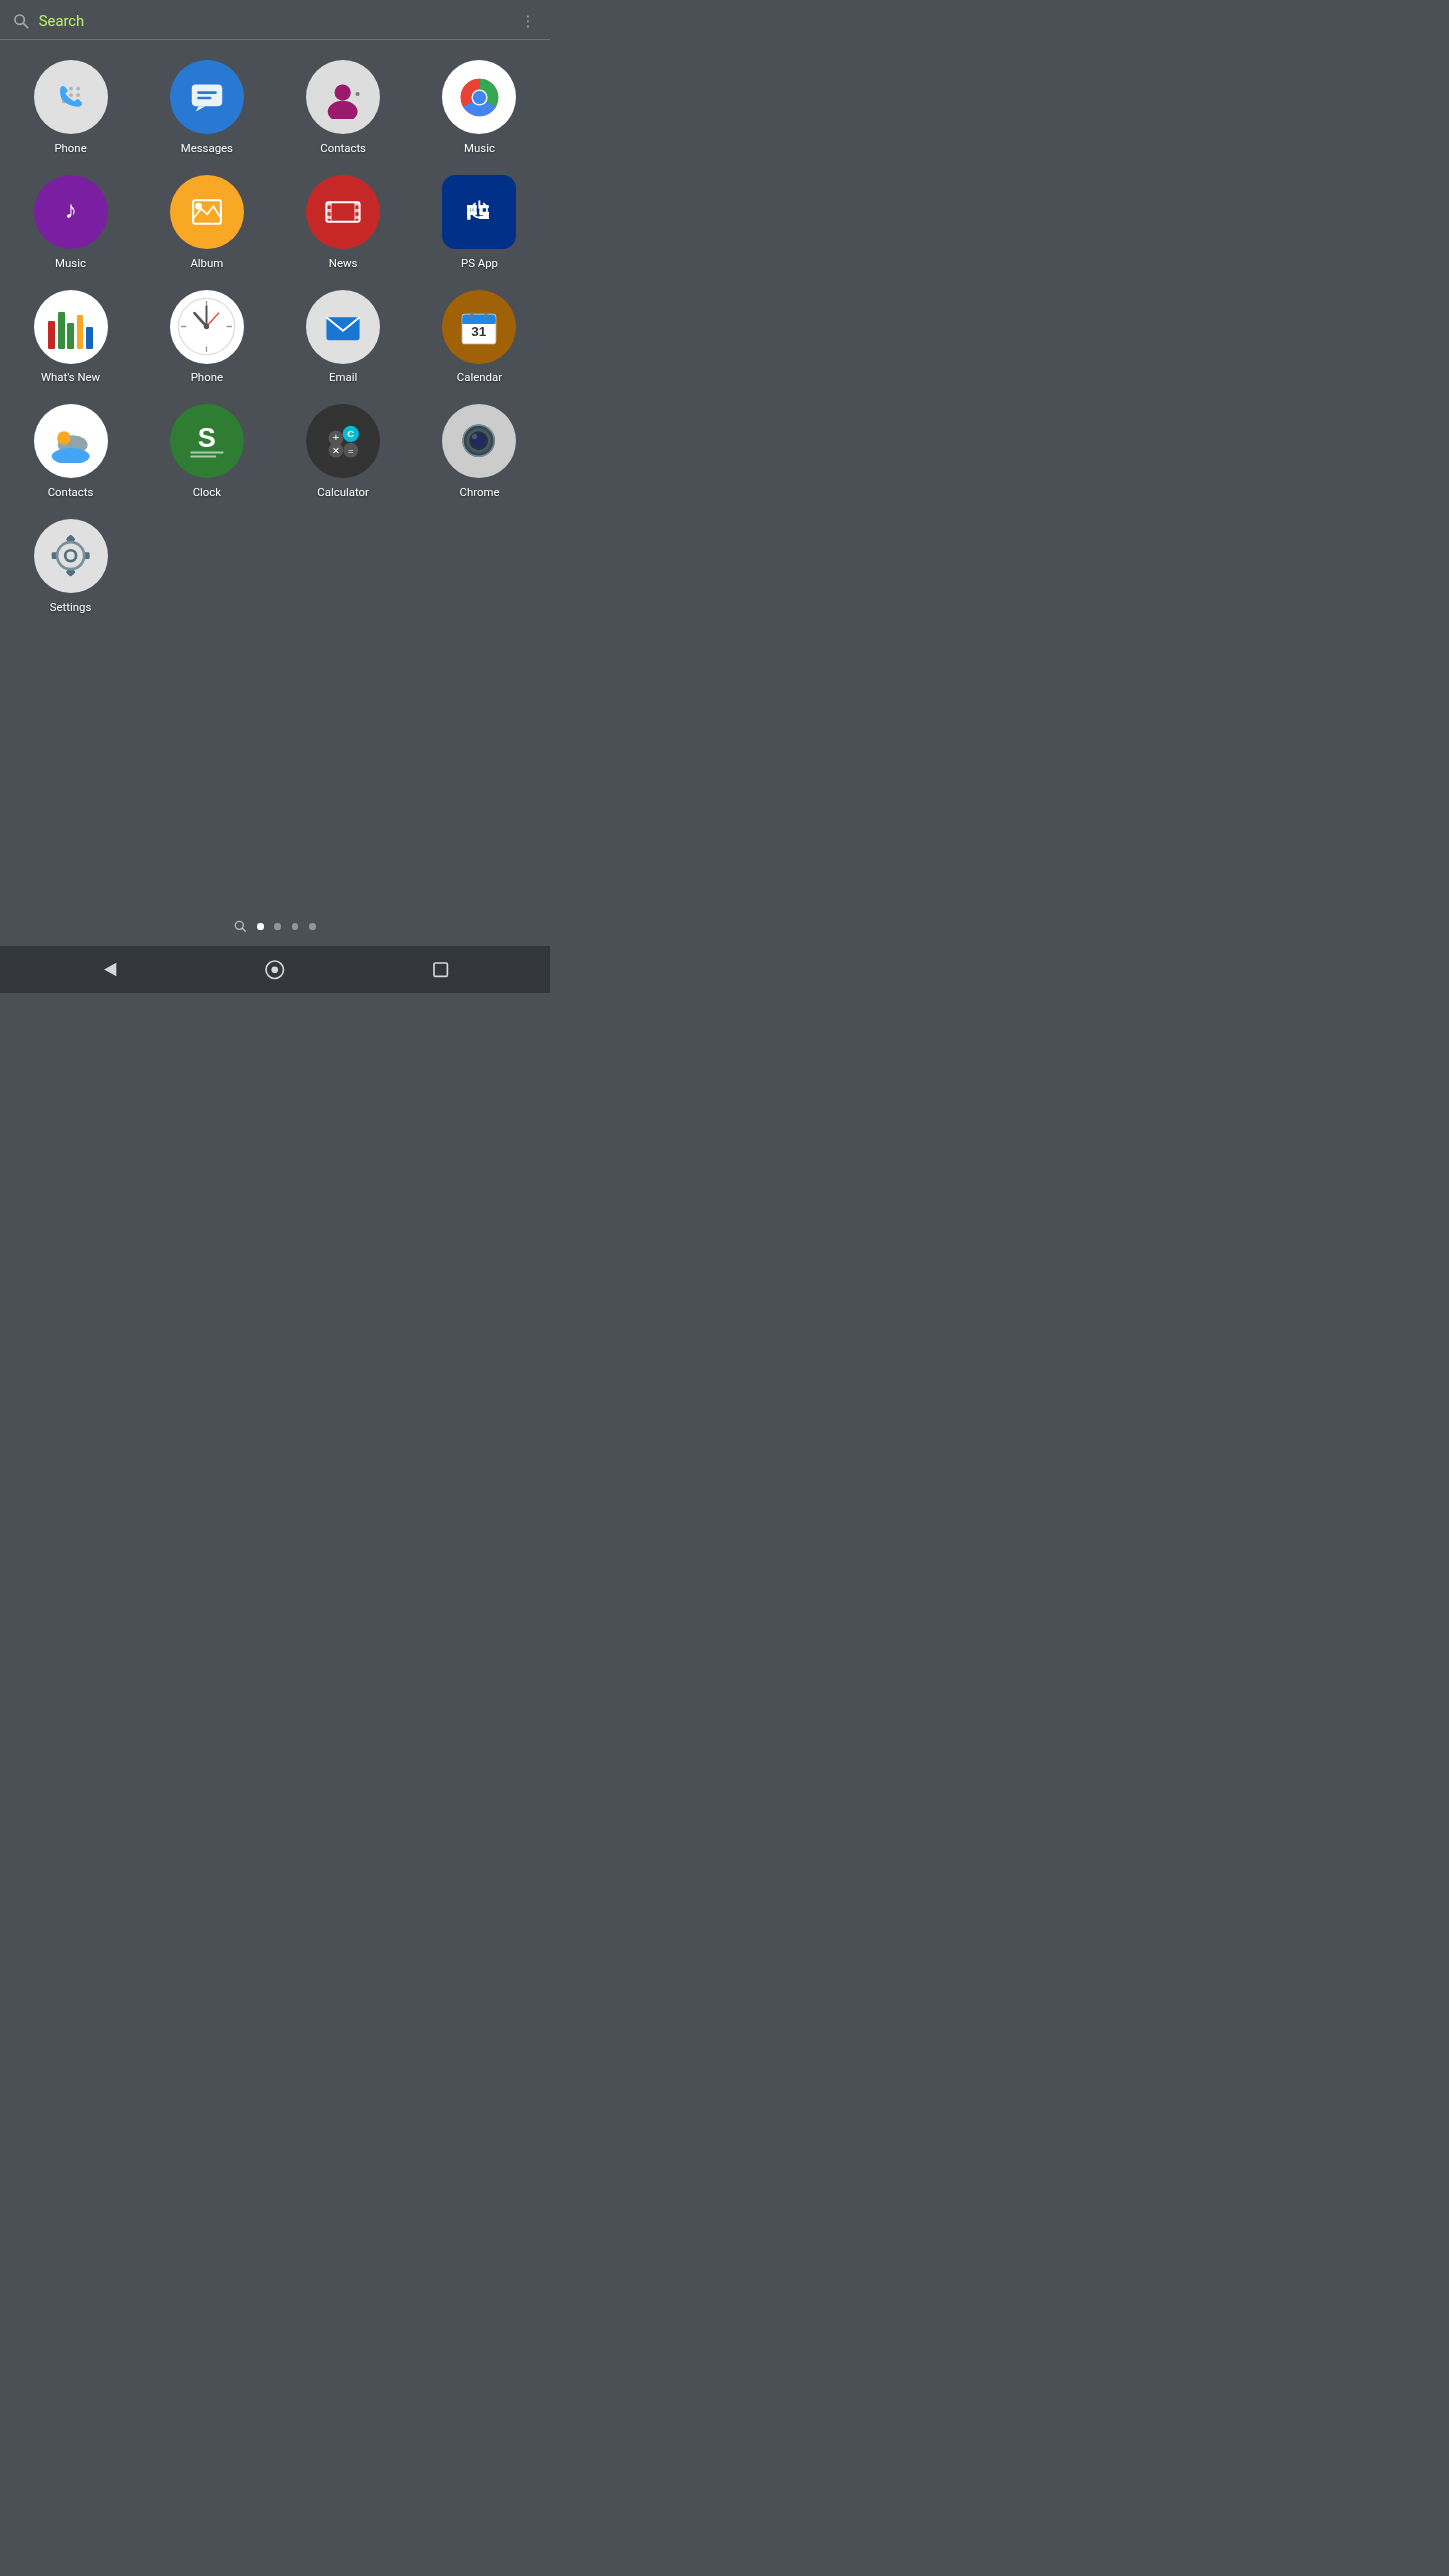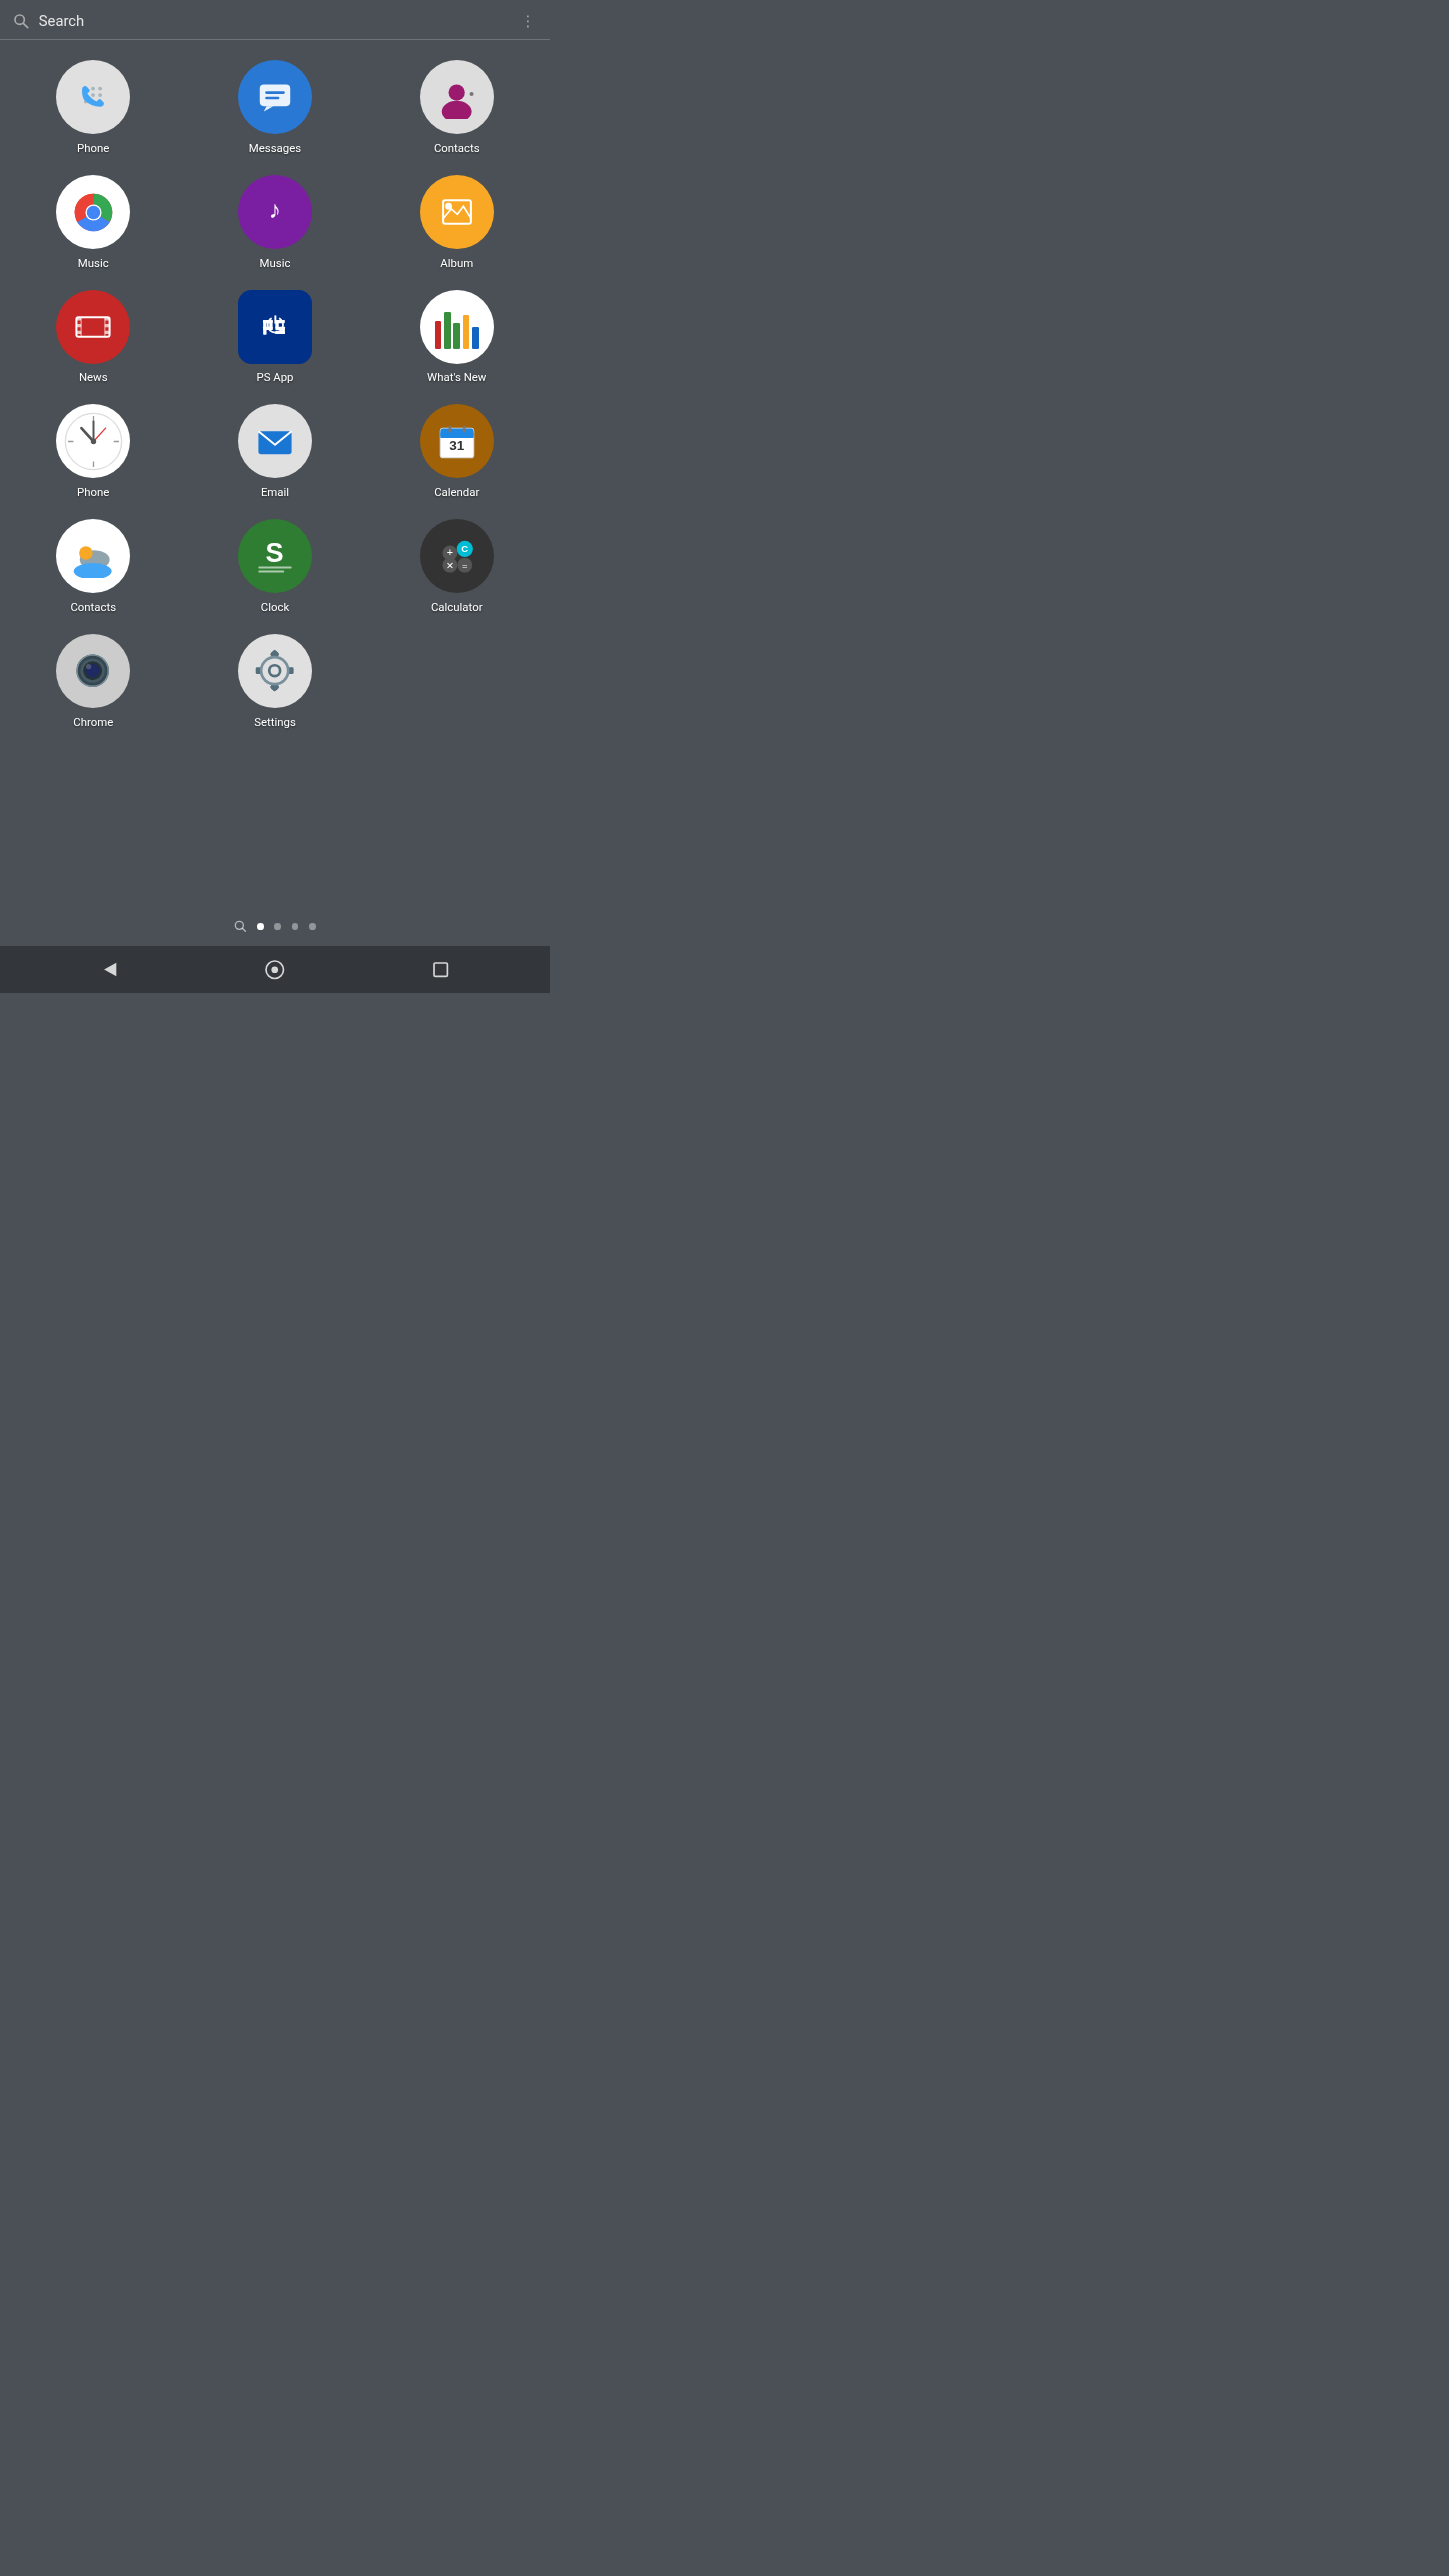--- a/index.html
+++ b/index.html
@@ -22,35 +22,35 @@
       border-bottom: 0.7px solid rgba(255,255,255,0.2);
       gap: 9.4px;
     }
 
     .search-icon-wrap {
       color: #aaa;
       font-size: 14.8px;
     }
 
     .search-text {
-      color: #e5e5e5;
+      color: #bef264;
       font-size: 14.8px;
       flex: 1;
     }
 
     .more-icon {
       color: #aaa;
       font-size: 14.8px;
       letter-spacing: 1.3px;
     }
 
     
     .app-grid {
       display: grid;
-      grid-template-columns: repeat(3, 1fr);
+      grid-template-columns: repeat(4, 1fr);
       padding: 20px 13.4px 6.7px 13.4px;
       gap: 20px 22px;
     }
 
     .app-item {
       display: flex;
       flex-direction: column;
       align-items: center;
       gap: 6.7px;
       cursor: pointer;

